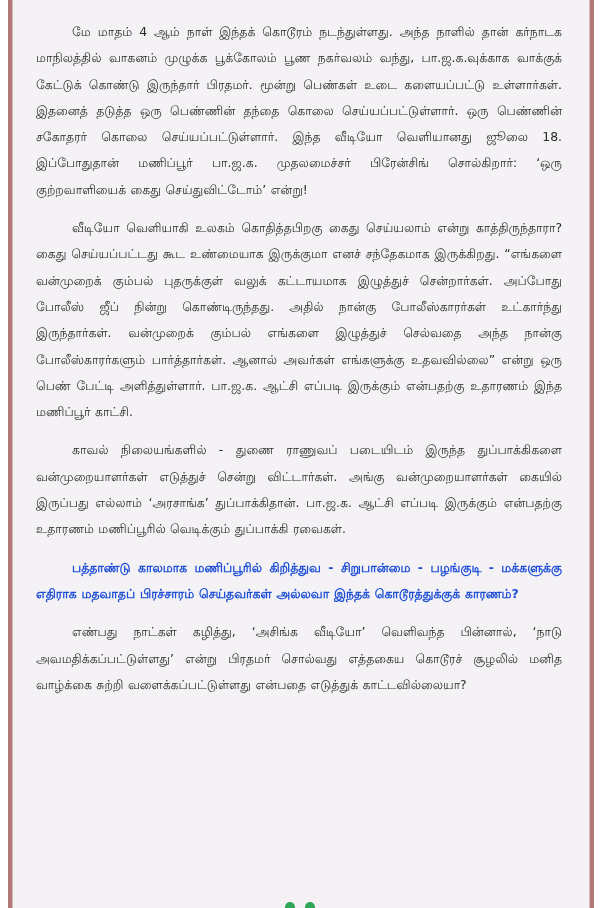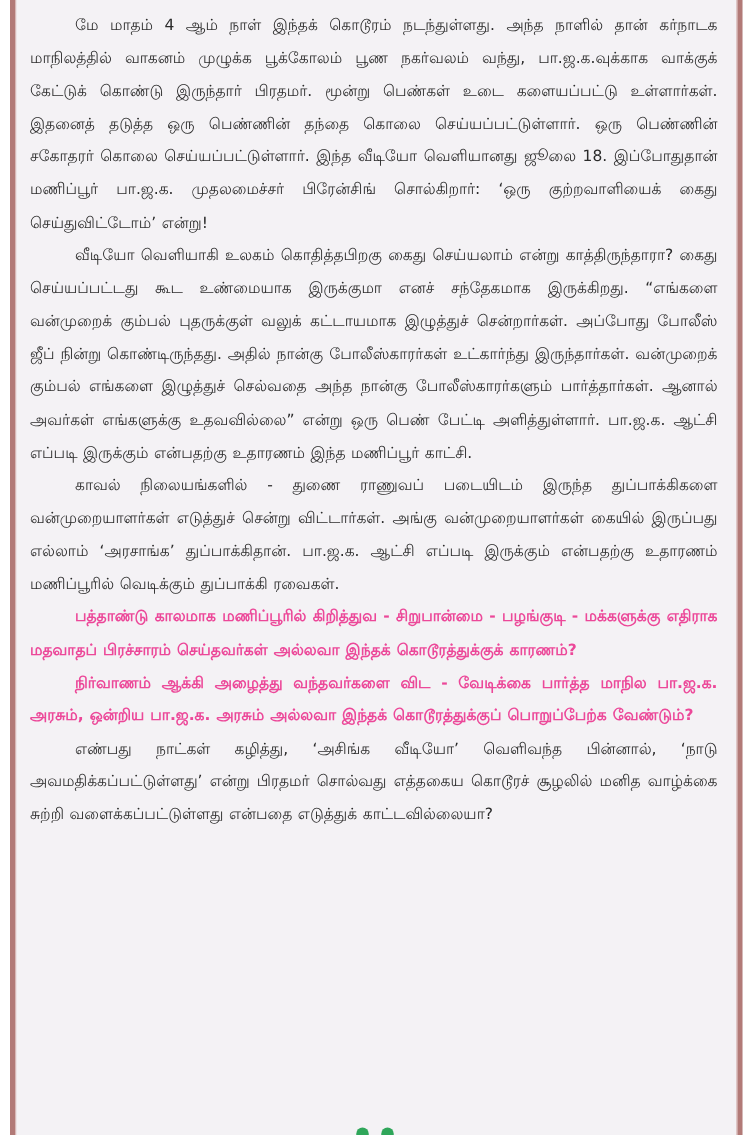--- a/index.html
+++ b/index.html
@@ -28,29 +28,29 @@
     .article {
       position: absolute;
       left: 24px;
       top: 7px;
       width: 550px;
       color: #2b2b2b;
       font-size: 12.4px;
       line-height: 26.3px;
     }
     .article p {
-      margin: 0;
+      margin: 12px;
       text-indent: 36px;
       text-align: justify;
       text-align-last: left;
       word-spacing: 0.5px;
     }
     .article p.bold {
       font-weight: bold;
-      color: #ec4899;
+      color: #1d4ed8;
     }
     .article p.closing {
       text-indent: 36px;
     }
     .ornament {
       position: absolute;
       left: 285px;
       top: 902px;
       display: flex;
       gap: 10px;
@@ -66,20 +66,19 @@
 </head>
 <body>
 
 <div class="page-frame"></div>
 
 <div class="article">
   <p>மே மாதம் 4 ஆம் நாள் இந்தக் கொடூரம் நடந்துள்ளது. அந்த நாளில் தான் கர்நாடக மாநிலத்தில் வாகனம் முழுக்க பூக்கோலம் பூண நகர்வலம் வந்து, பா.ஜ.க.வுக்காக வாக்குக் கேட்டுக் கொண்டு இருந்தார் பிரதமர். மூன்று பெண்கள் உடை களையப்பட்டு உள்ளார்கள். இதனைத் தடுத்த ஒரு பெண்ணின் தந்தை கொலை செய்யப்பட்டுள்ளார். ஒரு பெண்ணின் சகோதரர் கொலை செய்யப்பட்டுள்ளார். இந்த வீடியோ வெளியானது ஜூலை 18. இப்போதுதான் மணிப்பூர் பா.ஜ.க. முதலமைச்சர் பிரேன்சிங் சொல்கிறார்: ‘ஒரு குற்றவாளியைக் கைது செய்துவிட்டோம்’ என்று!</p>
   <p>வீடியோ வெளியாகி உலகம் கொதித்தபிறகு கைது செய்யலாம் என்று காத்திருந்தாரா? கைது செய்யப்பட்டது கூட உண்மையாக இருக்குமா எனச் சந்தேகமாக இருக்கிறது. “எங்களை வன்முறைக் கும்பல் புதருக்குள் வலுக் கட்டாயமாக இழுத்துச் சென்றார்கள். அப்போது போலீஸ் ஜீப் நின்று கொண்டிருந்தது. அதில் நான்கு போலீஸ்காரர்கள் உட்கார்ந்து இருந்தார்கள். வன்முறைக் கும்பல் எங்களை இழுத்துச் செல்வதை அந்த நான்கு போலீஸ்காரர்களும் பார்த்தார்கள். ஆனால் அவர்கள் எங்களுக்கு உதவவில்லை” என்று ஒரு பெண் பேட்டி அளித்துள்ளார். பா.ஜ.க. ஆட்சி எப்படி இருக்கும் என்பதற்கு உதாரணம் இந்த மணிப்பூர் காட்சி.</p>
   <p>காவல் நிலையங்களில் - துணை ராணுவப் படையிடம் இருந்த துப்பாக்கிகளை வன்முறையாளர்கள் எடுத்துச் சென்று விட்டார்கள். அங்கு வன்முறையாளர்கள் கையில் இருப்பது எல்லாம் ‘அரசாங்க’ துப்பாக்கிதான். பா.ஜ.க. ஆட்சி எப்படி இருக்கும் என்பதற்கு உதாரணம் மணிப்பூரில் வெடிக்கும் துப்பாக்கி ரவைகள்.</p>
   <p class="bold">பத்தாண்டு காலமாக மணிப்பூரில் கிறித்துவ - சிறுபான்மை - பழங்குடி - மக்களுக்கு எதிராக மதவாதப் பிரச்சாரம் செய்தவர்கள் அல்லவா இந்தக் கொடூரத்துக்குக் காரணம்?</p>
-  <p class="bold">நிர்வாணம் ஆக்கி அழைத்து வந்தவர்களை விட - வேடிக்கை பார்த்த மாநில பா.ஜ.க. அரசும், ஒன்றிய பா.ஜ.க. அரசும் அல்லவா இந்தக் கொடூரத்துக்குப் பொறுப்பேற்க வேண்டும்?</p>
   <p>எண்பது நாட்கள் கழித்து, ‘அசிங்க வீடியோ’ வெளிவந்த பின்னால், ‘நாடு அவமதிக்கப்பட்டுள்ளது’ என்று பிரதமர் சொல்வது எத்தகைய கொடூரச் சூழலில் மனித வாழ்க்கை சுற்றி வளைக்கப்பட்டுள்ளது என்பதை எடுத்துக் காட்டவில்லையா?</p>
 </div>
 
 <div class="ornament">
   <span></span>
   <span></span>
 </div>
 
 </body></html>

